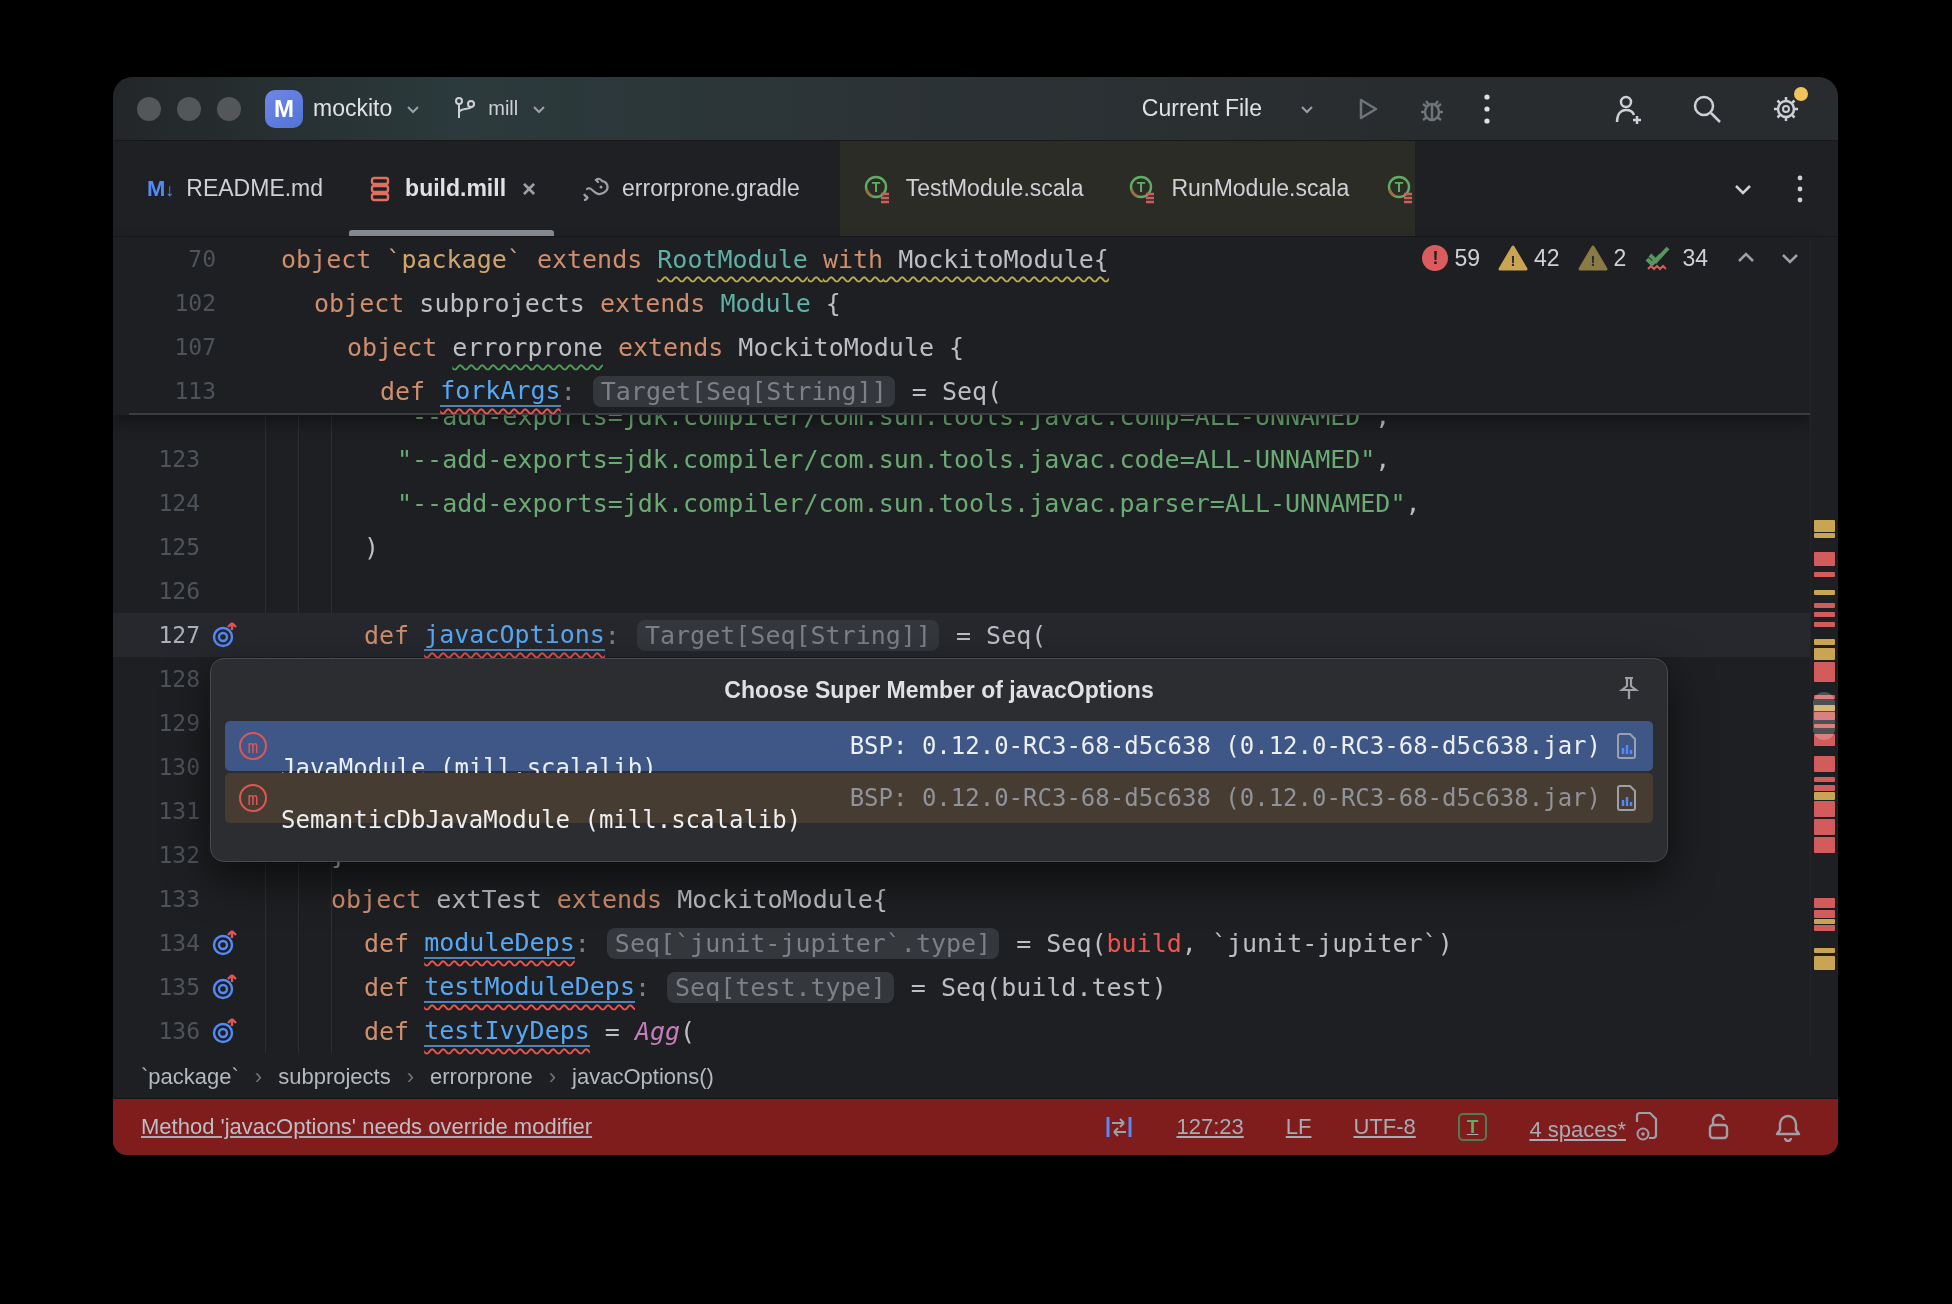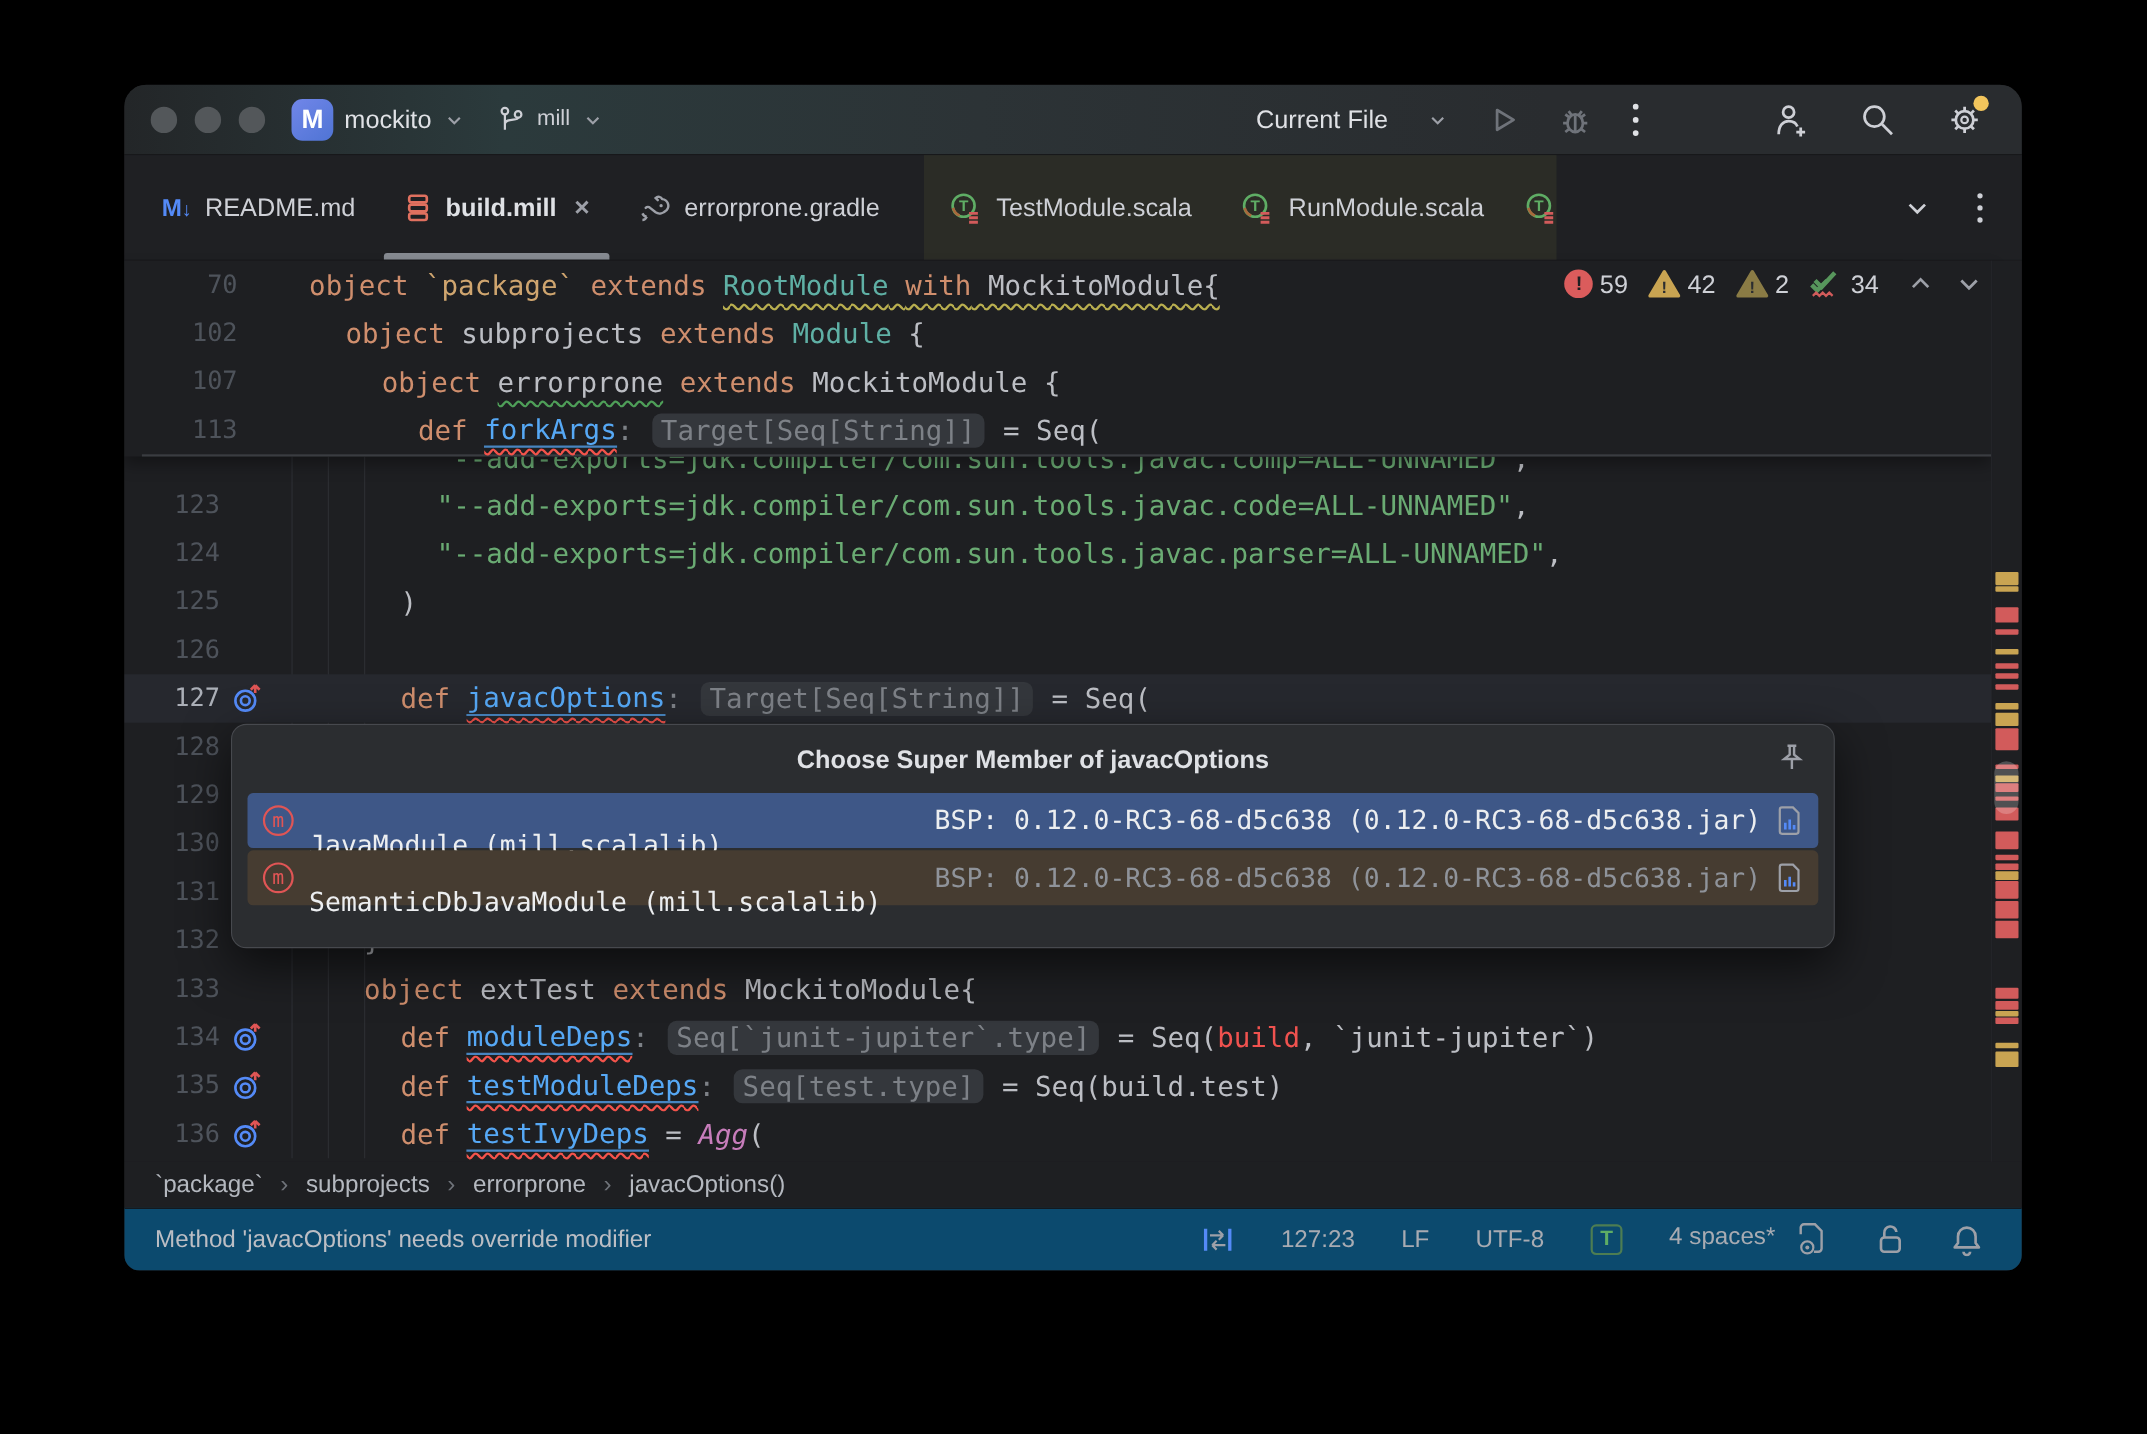--- a/index.html
+++ b/index.html
@@ -94,22 +94,22 @@
   .prow .pname { white-space:nowrap;margin-top:44px; }
   .prow .pdetail { margin-left:auto; white-space:nowrap; }
   .prow.alt .pdetail { color:#8f939a; }
   .m-icon { width:28px; height:28px; border-radius:50%; border:2px solid #e05555; color:#e05555;
             font-size:18px; display:flex; align-items:center; justify-content:center; flex:none; }
 
   
   .breadcrumbs { height:42px; background:#1e1f22; display:flex; align-items:center; gap:16px;
                  padding-left:28px; font-size:22px; color:#b4b8bf; }
   .crumb-sep { color:#6f737a; }
-  .statusbar { height:57px; background:#0c4a6e; border-top:1px solid #141517;
-               display:flex; align-items:center; padding:0 36px 0 28px; font-size:22px; color:#a8abb2; }
+  .statusbar { height:57px; background:#7f1d1d; border-top:1px solid #141517;
+               display:flex; align-items:center; padding:0 36px 0 28px; font-size:22px; color:#a8abb2;text-decoration:underline; }
   .status-msg { color:#bcbec4; }
   .status-right { margin-left:auto; display:flex; align-items:center; gap:42px; }
   .t-badge { border:2px solid #4d7d52; color:#5fad65; border-radius:5px; font-size:19px;
              padding:1px 7px; font-weight:bold; }
 </style>
 </head>
 <body>
 
 <div class="window">
 
@@ -550,21 +550,21 @@
       <span class="icon">
         <svg width="30" height="30" viewBox="0 0 30 30">
             <path d="M4 5 v20 M26 5 v20" stroke="#548af7" stroke-width="3"></path>
             <path d="M8 11 h12 M20 11 l-4-4 M20 11 l-4 4 M22 20 h-12 M10 20 l4-4 M10 20 l4 4" stroke="#9da0a8" stroke-width="2" fill="none"></path>
           </svg>
         </span>
       <span>127:23</span>
       <span>LF</span>
       <span>UTF-8</span>
       <span class="t-badge">T</span>
-      <span style="display:flex;align-items:flex-start;gap:20px">
+      <span style="display:flex;align-items:flex-end;gap:8px">
         <span>4 spaces*</span>
         <span class="icon">
           <svg width="28" height="32" viewBox="0 0 28 32">
               <path d="M6 2 h10 l6 6 v16 a3 3 0 0 1 -3 3 h-4" fill="none" stroke="#9da0a8" stroke-width="2.2"></path>
               <path d="M6 2 a3 3 0 0 0 -3 3 v6" fill="none" stroke="#9da0a8" stroke-width="2.2"></path>
               <circle cx="9" cy="23" r="5.5" fill="none" stroke="#9da0a8" stroke-width="2"></circle>
               <circle cx="9" cy="23" r="1.8" fill="#9da0a8"></circle>
             </svg>
           </span>
       </span>

